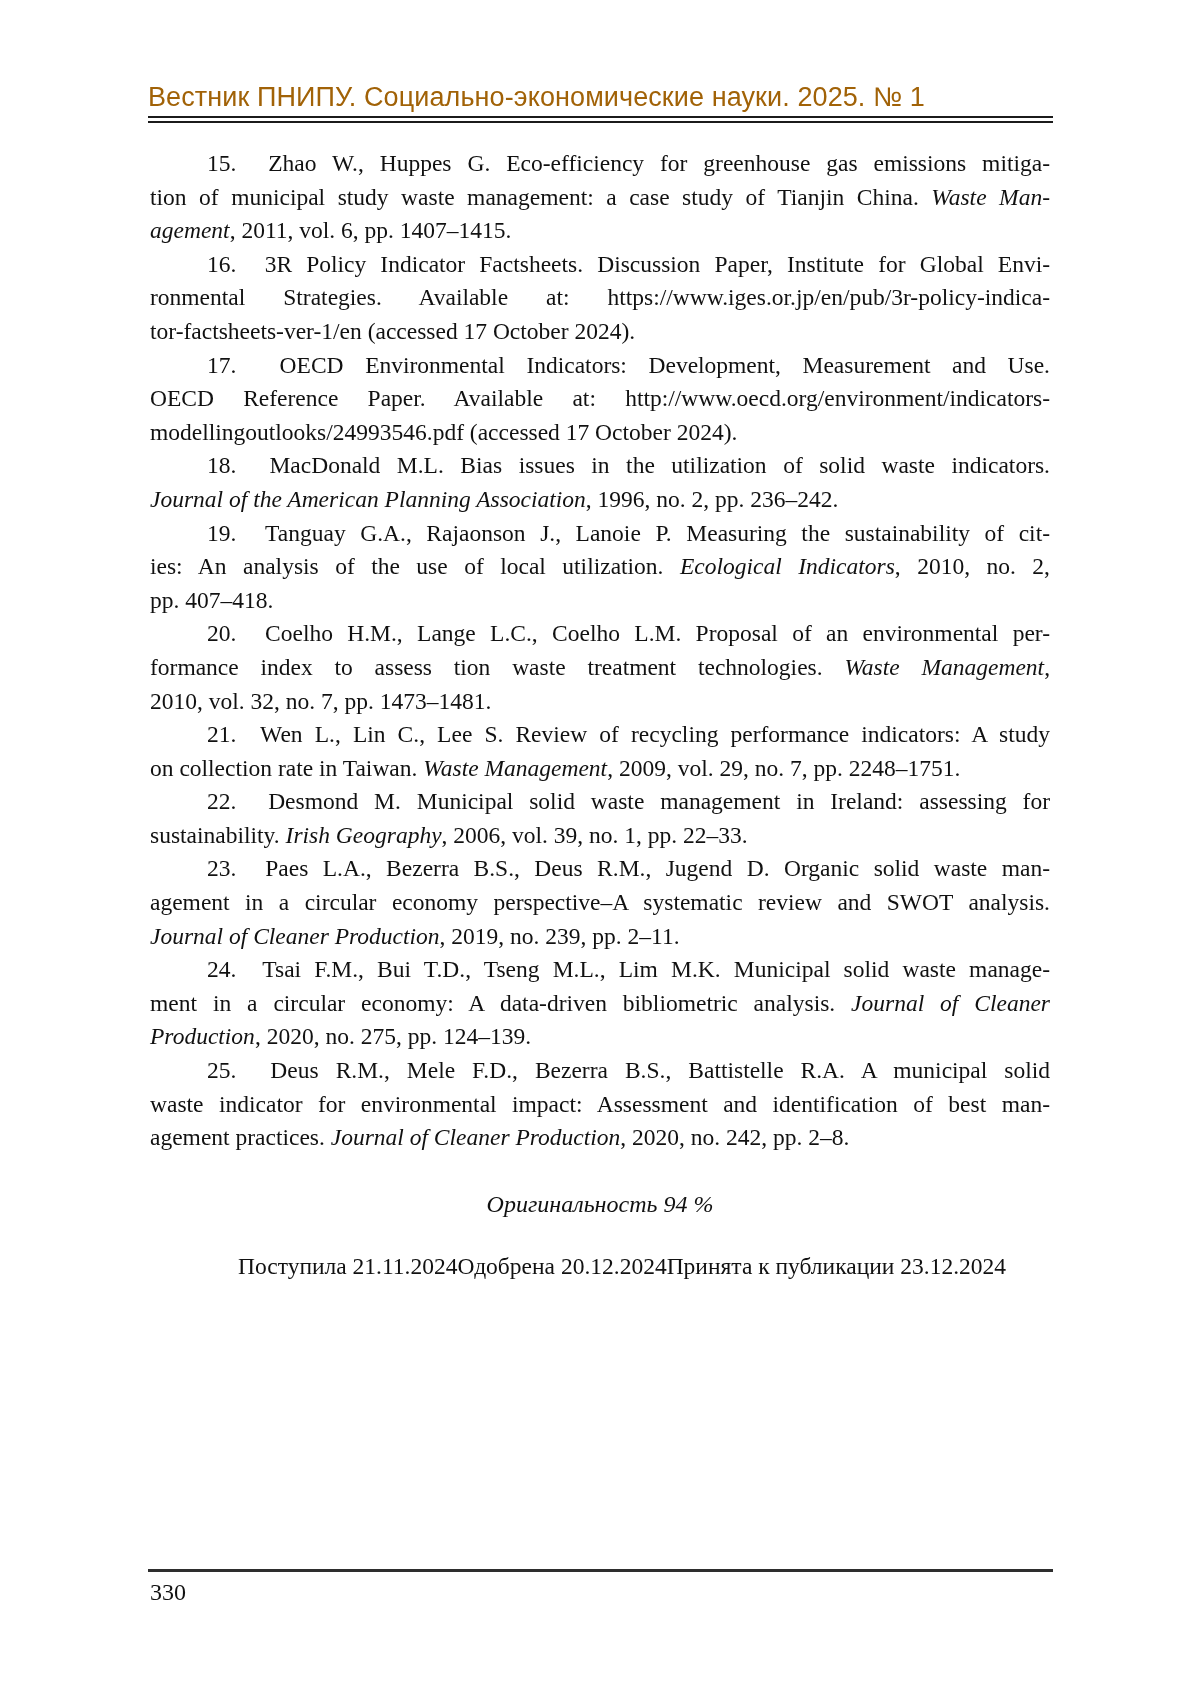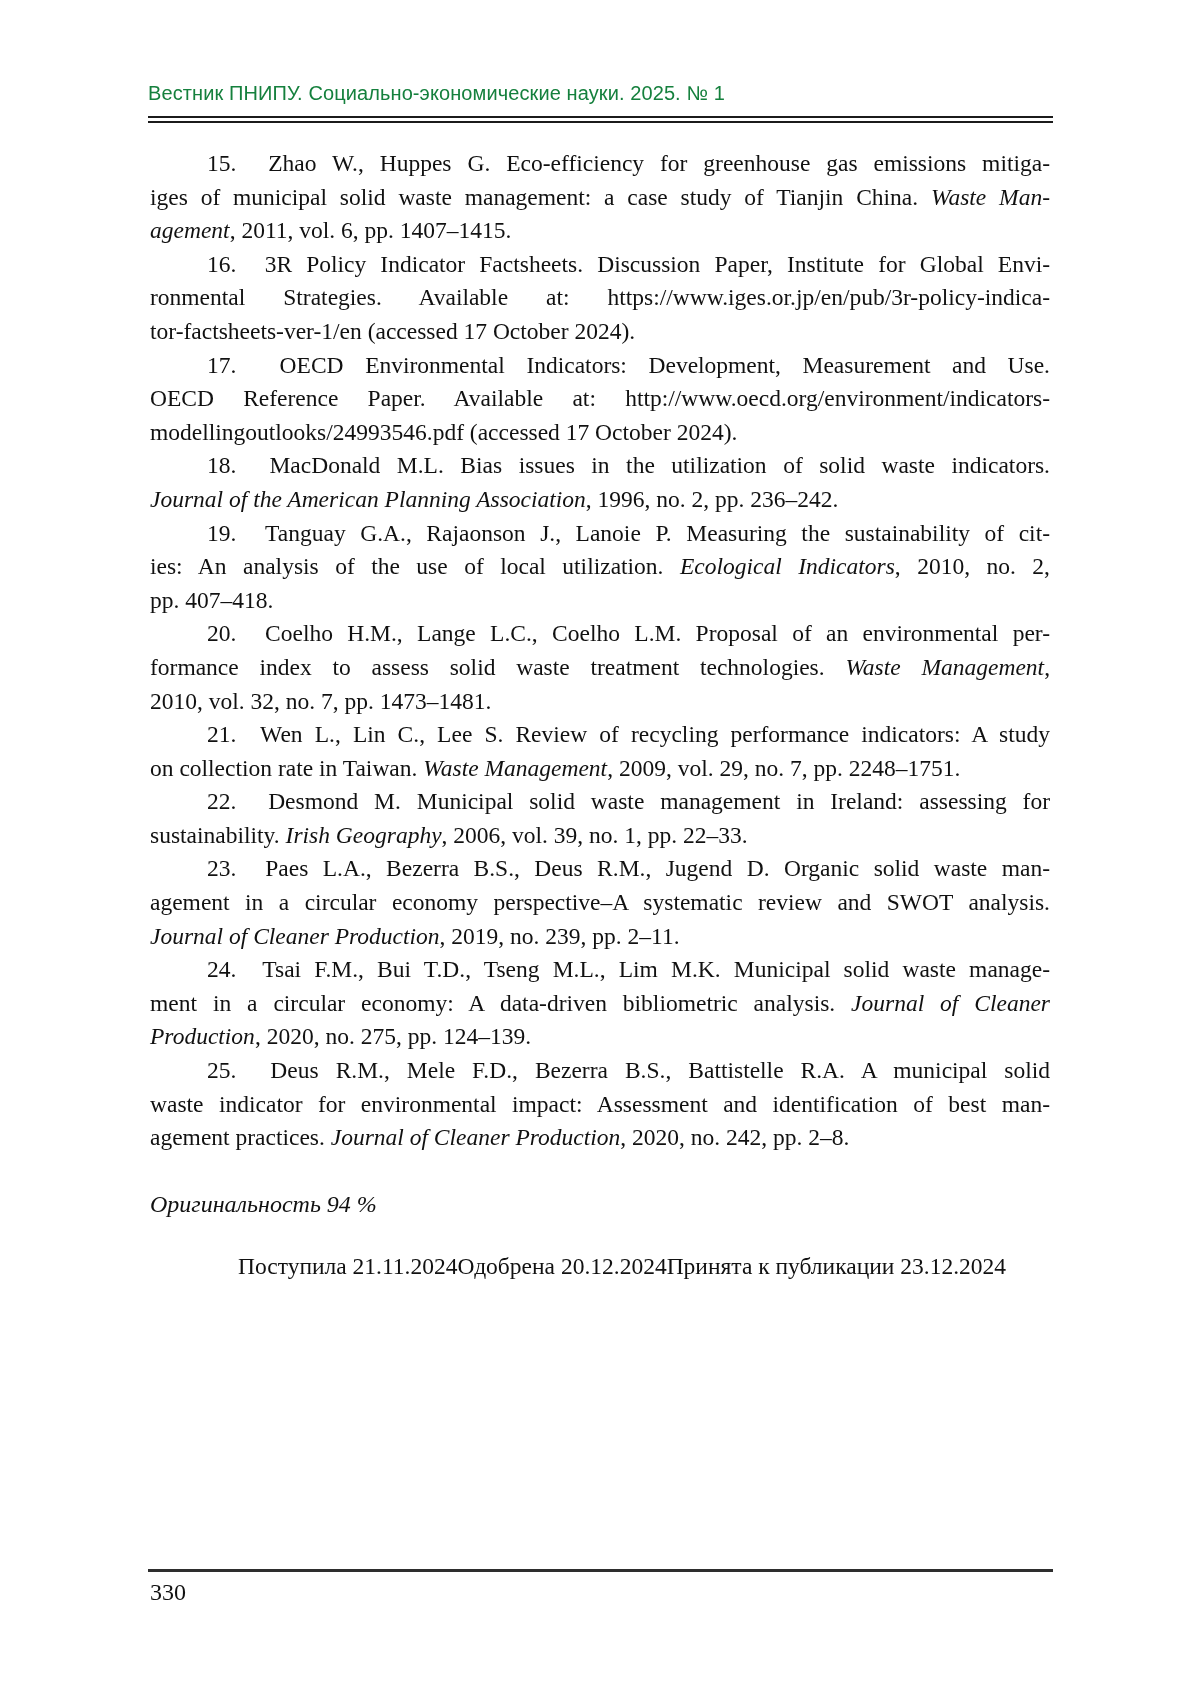--- a/index.html
+++ b/index.html
@@ -11,23 +11,23 @@
     position: relative;
     font-family: "Liberation Serif", "DejaVu Serif", serif;
     overflow: hidden;
   }
   .running-header {
     position: absolute;
     left: 148px;
     top: 82px;
     width: 905px;
     font-family: "Liberation Sans", "DejaVu Sans", sans-serif;
-    font-size: 20px;
+    font-size: 27px;
     letter-spacing: 0.1px;
-    color: #15803d;
+    color: #a16207;
     white-space: nowrap;
   }
   .header-rule {
     position: absolute;
     left: 148px;
     top: 116px;
     width: 905px;
     height: 0;
     border-top: 7px double #1b1b1b;
   }
@@ -45,21 +45,21 @@
     text-align-last: justify;
   }
   .ref-line.first { padding-left: 57px; }
   .ref-line.last { text-align-last: left; }
   .it { font-style: italic; }
   .originality {
     position: absolute;
     left: 150px;
     top: 1188px;
     width: 900px;
-    text-align: left;
+    text-align: center;
     font-style: italic;
     font-size: 24px;
     line-height: 33.6px;
   }
   .dates-row {
     position: absolute;
     left: 150px;
     top: 1250px;
     width: 900px;
     box-sizing: border-box;
@@ -88,21 +88,21 @@
 </head>
 <body>
 
 <div class="running-header">Вестник ПНИПУ. Социально-экономические науки. 2025. № 1</div>
 
 <div class="header-rule"></div>
 
 <div class="references">
     <div class="reference">
       <div class="ref-line first"><span>15.&nbsp; Zhao W., Huppes G. Eco-efficiency for greenhouse gas emissions mitiga-</span></div>
-      <div class="ref-line"><span>iges of municipal solid waste management: a case study of Tianjin China. </span><span class="it">Waste Man-</span></div>
+      <div class="ref-line"><span>tion of municipal study waste management: a case study of Tianjin China. </span><span class="it">Waste Man-</span></div>
       <div class="ref-line last"><span class="it">agement</span><span>, 2011, vol. 6, pp. 1407–1415.</span></div>
     </div>
     <div class="reference">
       <div class="ref-line first"><span>16.&nbsp; 3R Policy Indicator Factsheets. Discussion Paper, Institute for Global Envi-</span></div>
       <div class="ref-line"><span>ronmental Strategies. Available at: https://www.iges.or.jp/en/pub/3r-policy-indica-</span></div>
       <div class="ref-line last"><span>tor-factsheets-ver-1/en (accessed 17 October 2024).</span></div>
     </div>
     <div class="reference">
       <div class="ref-line first"><span>17.&nbsp; OECD Environmental Indicators: Development, Measurement and Use.</span></div>
       <div class="ref-line"><span>OECD Reference Paper. Available at: http://www.oecd.org/environment/indicators-</span></div>
@@ -112,21 +112,21 @@
       <div class="ref-line first"><span>18.&nbsp; MacDonald M.L. Bias issues in the utilization of solid waste indicators.</span></div>
       <div class="ref-line last"><span class="it">Journal of the American Planning Association</span><span>, 1996, no. 2, pp. 236–242.</span></div>
     </div>
     <div class="reference">
       <div class="ref-line first"><span>19.&nbsp; Tanguay G.A., Rajaonson J., Lanoie P. Measuring the sustainability of cit-</span></div>
       <div class="ref-line"><span>ies: An analysis of the use of local utilization. </span><span class="it">Ecological Indicators</span><span>, 2010, no. 2,</span></div>
       <div class="ref-line last"><span>pp. 407–418.</span></div>
     </div>
     <div class="reference">
       <div class="ref-line first"><span>20.&nbsp; Coelho H.M., Lange L.C., Coelho L.M. Proposal of an environmental per-</span></div>
-      <div class="ref-line"><span>formance index to assess solid waste treatment technologies. </span><span class="it">Waste Management</span><span>,</span></div>
+      <div class="ref-line"><span>formance index to assess tion waste treatment technologies. </span><span class="it">Waste Management</span><span>,</span></div>
       <div class="ref-line last"><span>2010, vol. 32, no. 7, pp. 1473–1481.</span></div>
     </div>
     <div class="reference">
       <div class="ref-line first"><span>21.&nbsp; Wen L., Lin C., Lee S. Review of recycling performance indicators: A study</span></div>
       <div class="ref-line last"><span>on collection rate in Taiwan. </span><span class="it">Waste Management</span><span>, 2009, vol. 29, no. 7, pp. 2248–1751.</span></div>
     </div>
     <div class="reference">
       <div class="ref-line first"><span>22.&nbsp; Desmond M. Municipal solid waste management in Ireland: assessing for</span></div>
       <div class="ref-line last"><span>sustainability. </span><span class="it">Irish Geography</span><span>, 2006, vol. 39, no. 1, pp. 22–33.</span></div>
     </div>

